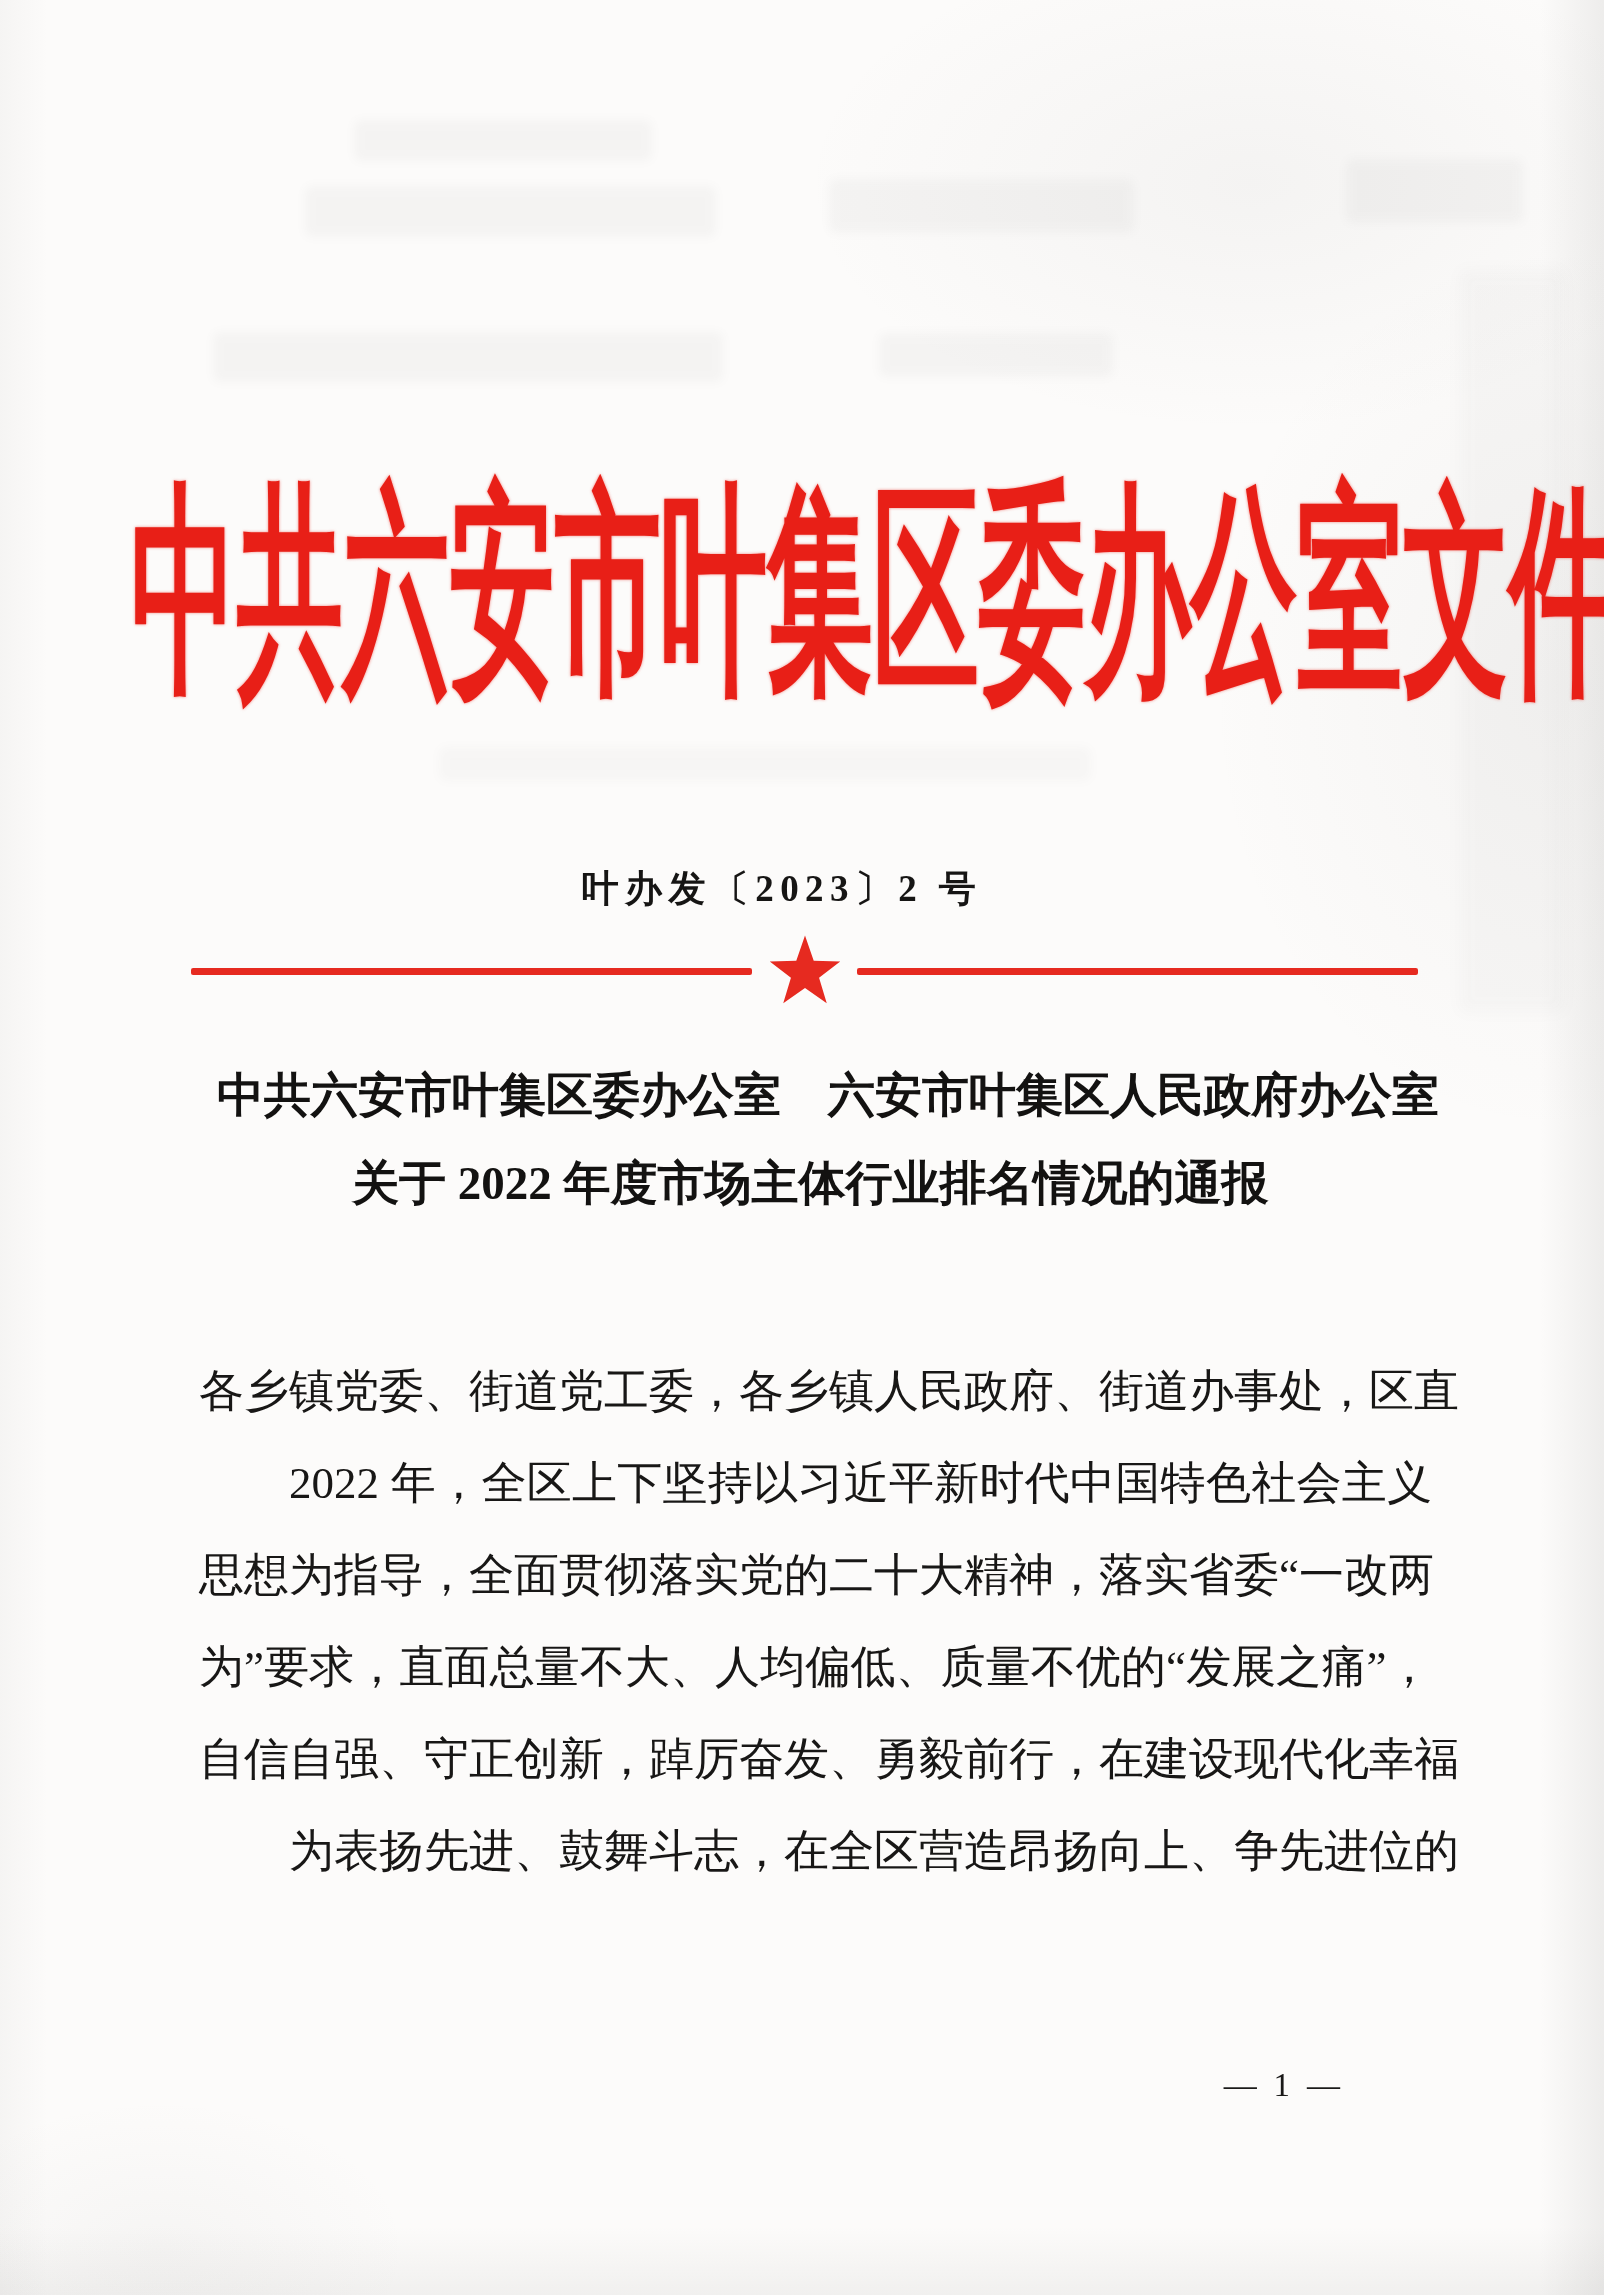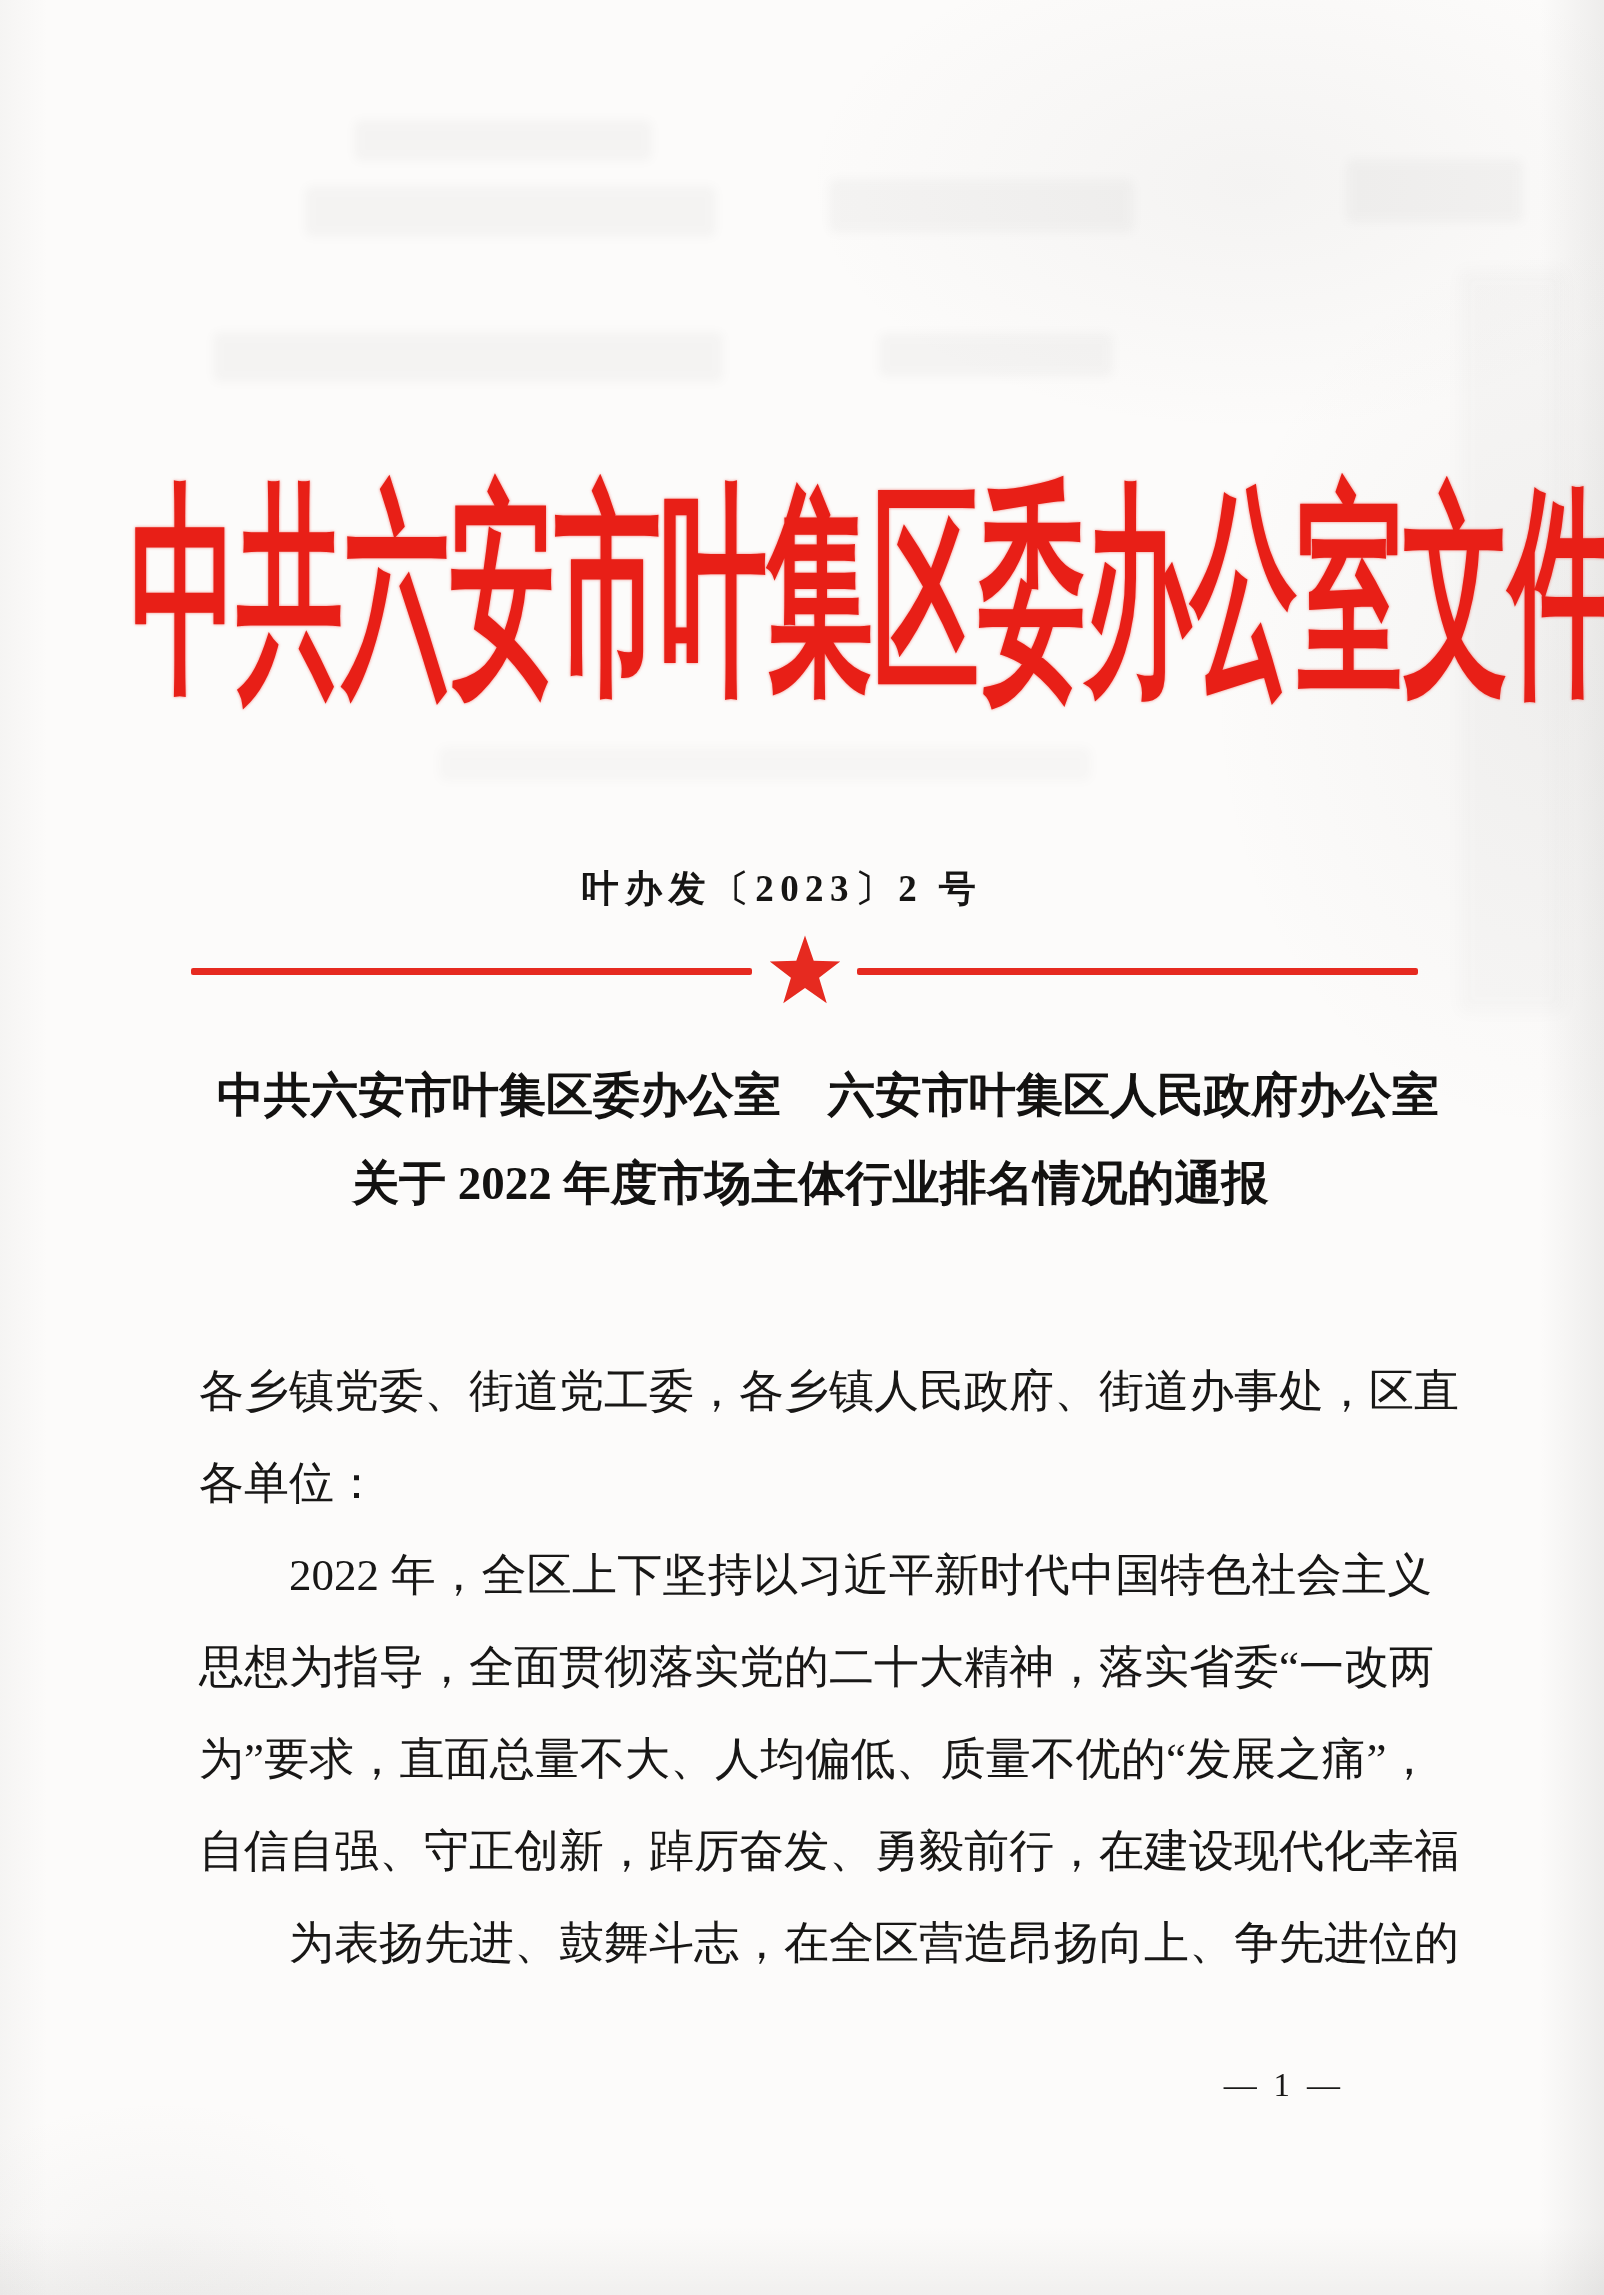--- a/index.html
+++ b/index.html
@@ -171,21 +171,20 @@
         <span class="ch">情</span>
         <span class="ch">况</span>
         <span class="ch">的</span>
         <span class="ch">通</span>
         <span class="ch">报</span>
       </div>
   </div>
 
   <div class="body-block">
     <div class="bline justify"><span class="ch">各</span><span class="ch">乡</span><span class="ch">镇</span><span class="ch">党</span><span class="ch">委</span><span class="ch">、</span><span class="ch">街</span><span class="ch">道</span><span class="ch">党</span><span class="ch">工</span><span class="ch">委</span><span class="ch">，</span><span class="ch">各</span><span class="ch">乡</span><span class="ch">镇</span><span class="ch">人</span><span class="ch">民</span><span class="ch">政</span><span class="ch">府</span><span class="ch">、</span><span class="ch">街</span><span class="ch">道</span><span class="ch">办</span><span class="ch">事</span><span class="ch">处</span><span class="ch">，</span><span class="ch">区</span><span class="ch">直</span></div>
-    <div class="bline left"><span class="ch">各</span><span class="ch">单</span><span class="ch">位</span><span class="ch">：</span></div>
     <div class="bline justify indent"><span class="ch">2022</span><span class="ch"> </span><span class="ch">年</span><span class="ch">，</span><span class="ch">全</span><span class="ch">区</span><span class="ch">上</span><span class="ch">下</span><span class="ch">坚</span><span class="ch">持</span><span class="ch">以</span><span class="ch">习</span><span class="ch">近</span><span class="ch">平</span><span class="ch">新</span><span class="ch">时</span><span class="ch">代</span><span class="ch">中</span><span class="ch">国</span><span class="ch">特</span><span class="ch">色</span><span class="ch">社</span><span class="ch">会</span><span class="ch">主</span><span class="ch">义</span></div>
     <div class="bline justify"><span class="ch">思</span><span class="ch">想</span><span class="ch">为</span><span class="ch">指</span><span class="ch">导</span><span class="ch">，</span><span class="ch">全</span><span class="ch">面</span><span class="ch">贯</span><span class="ch">彻</span><span class="ch">落</span><span class="ch">实</span><span class="ch">党</span><span class="ch">的</span><span class="ch">二</span><span class="ch">十</span><span class="ch">大</span><span class="ch">精</span><span class="ch">神</span><span class="ch">，</span><span class="ch">落</span><span class="ch">实</span><span class="ch">省</span><span class="ch">委</span><span class="ch">“</span><span class="ch">一</span><span class="ch">改</span><span class="ch">两</span></div>
     <div class="bline justify"><span class="ch">为</span><span class="ch">”</span><span class="ch">要</span><span class="ch">求</span><span class="ch">，</span><span class="ch">直</span><span class="ch">面</span><span class="ch">总</span><span class="ch">量</span><span class="ch">不</span><span class="ch">大</span><span class="ch">、</span><span class="ch">人</span><span class="ch">均</span><span class="ch">偏</span><span class="ch">低</span><span class="ch">、</span><span class="ch">质</span><span class="ch">量</span><span class="ch">不</span><span class="ch">优</span><span class="ch">的</span><span class="ch">“</span><span class="ch">发</span><span class="ch">展</span><span class="ch">之</span><span class="ch">痛</span><span class="ch">”</span><span class="ch">，</span></div>
     <div class="bline justify"><span class="ch">自</span><span class="ch">信</span><span class="ch">自</span><span class="ch">强</span><span class="ch">、</span><span class="ch">守</span><span class="ch">正</span><span class="ch">创</span><span class="ch">新</span><span class="ch">，</span><span class="ch">踔</span><span class="ch">厉</span><span class="ch">奋</span><span class="ch">发</span><span class="ch">、</span><span class="ch">勇</span><span class="ch">毅</span><span class="ch">前</span><span class="ch">行</span><span class="ch">，</span><span class="ch">在</span><span class="ch">建</span><span class="ch">设</span><span class="ch">现</span><span class="ch">代</span><span class="ch">化</span><span class="ch">幸</span><span class="ch">福</span></div>
     <div class="bline justify indent"><span class="ch">为</span><span class="ch">表</span><span class="ch">扬</span><span class="ch">先</span><span class="ch">进</span><span class="ch">、</span><span class="ch">鼓</span><span class="ch">舞</span><span class="ch">斗</span><span class="ch">志</span><span class="ch">，</span><span class="ch">在</span><span class="ch">全</span><span class="ch">区</span><span class="ch">营</span><span class="ch">造</span><span class="ch">昂</span><span class="ch">扬</span><span class="ch">向</span><span class="ch">上</span><span class="ch">、</span><span class="ch">争</span><span class="ch">先</span><span class="ch">进</span><span class="ch">位</span><span class="ch">的</span></div>
   </div>
 
   <div class="page-number">— 1 —</div>
 
 </div>

